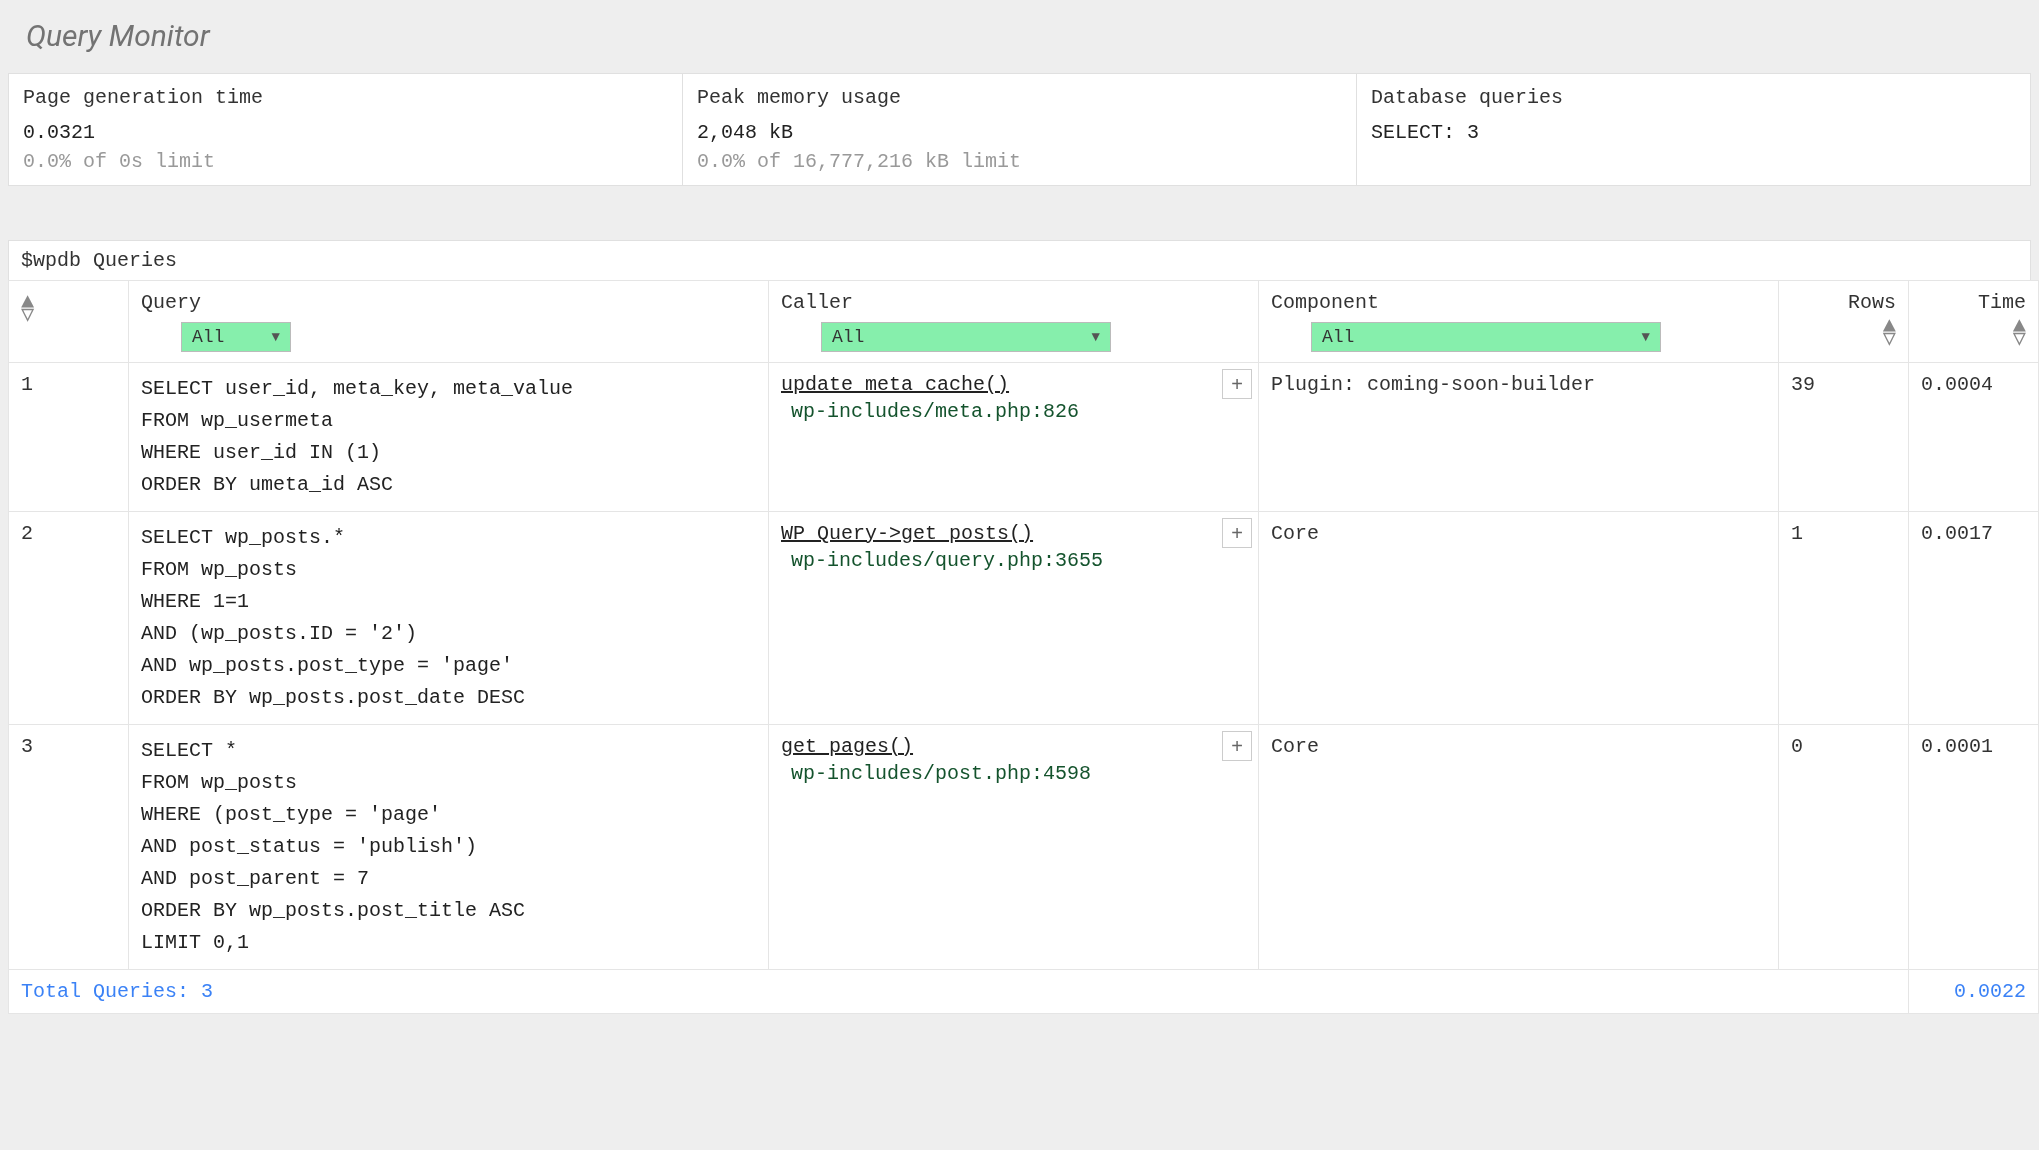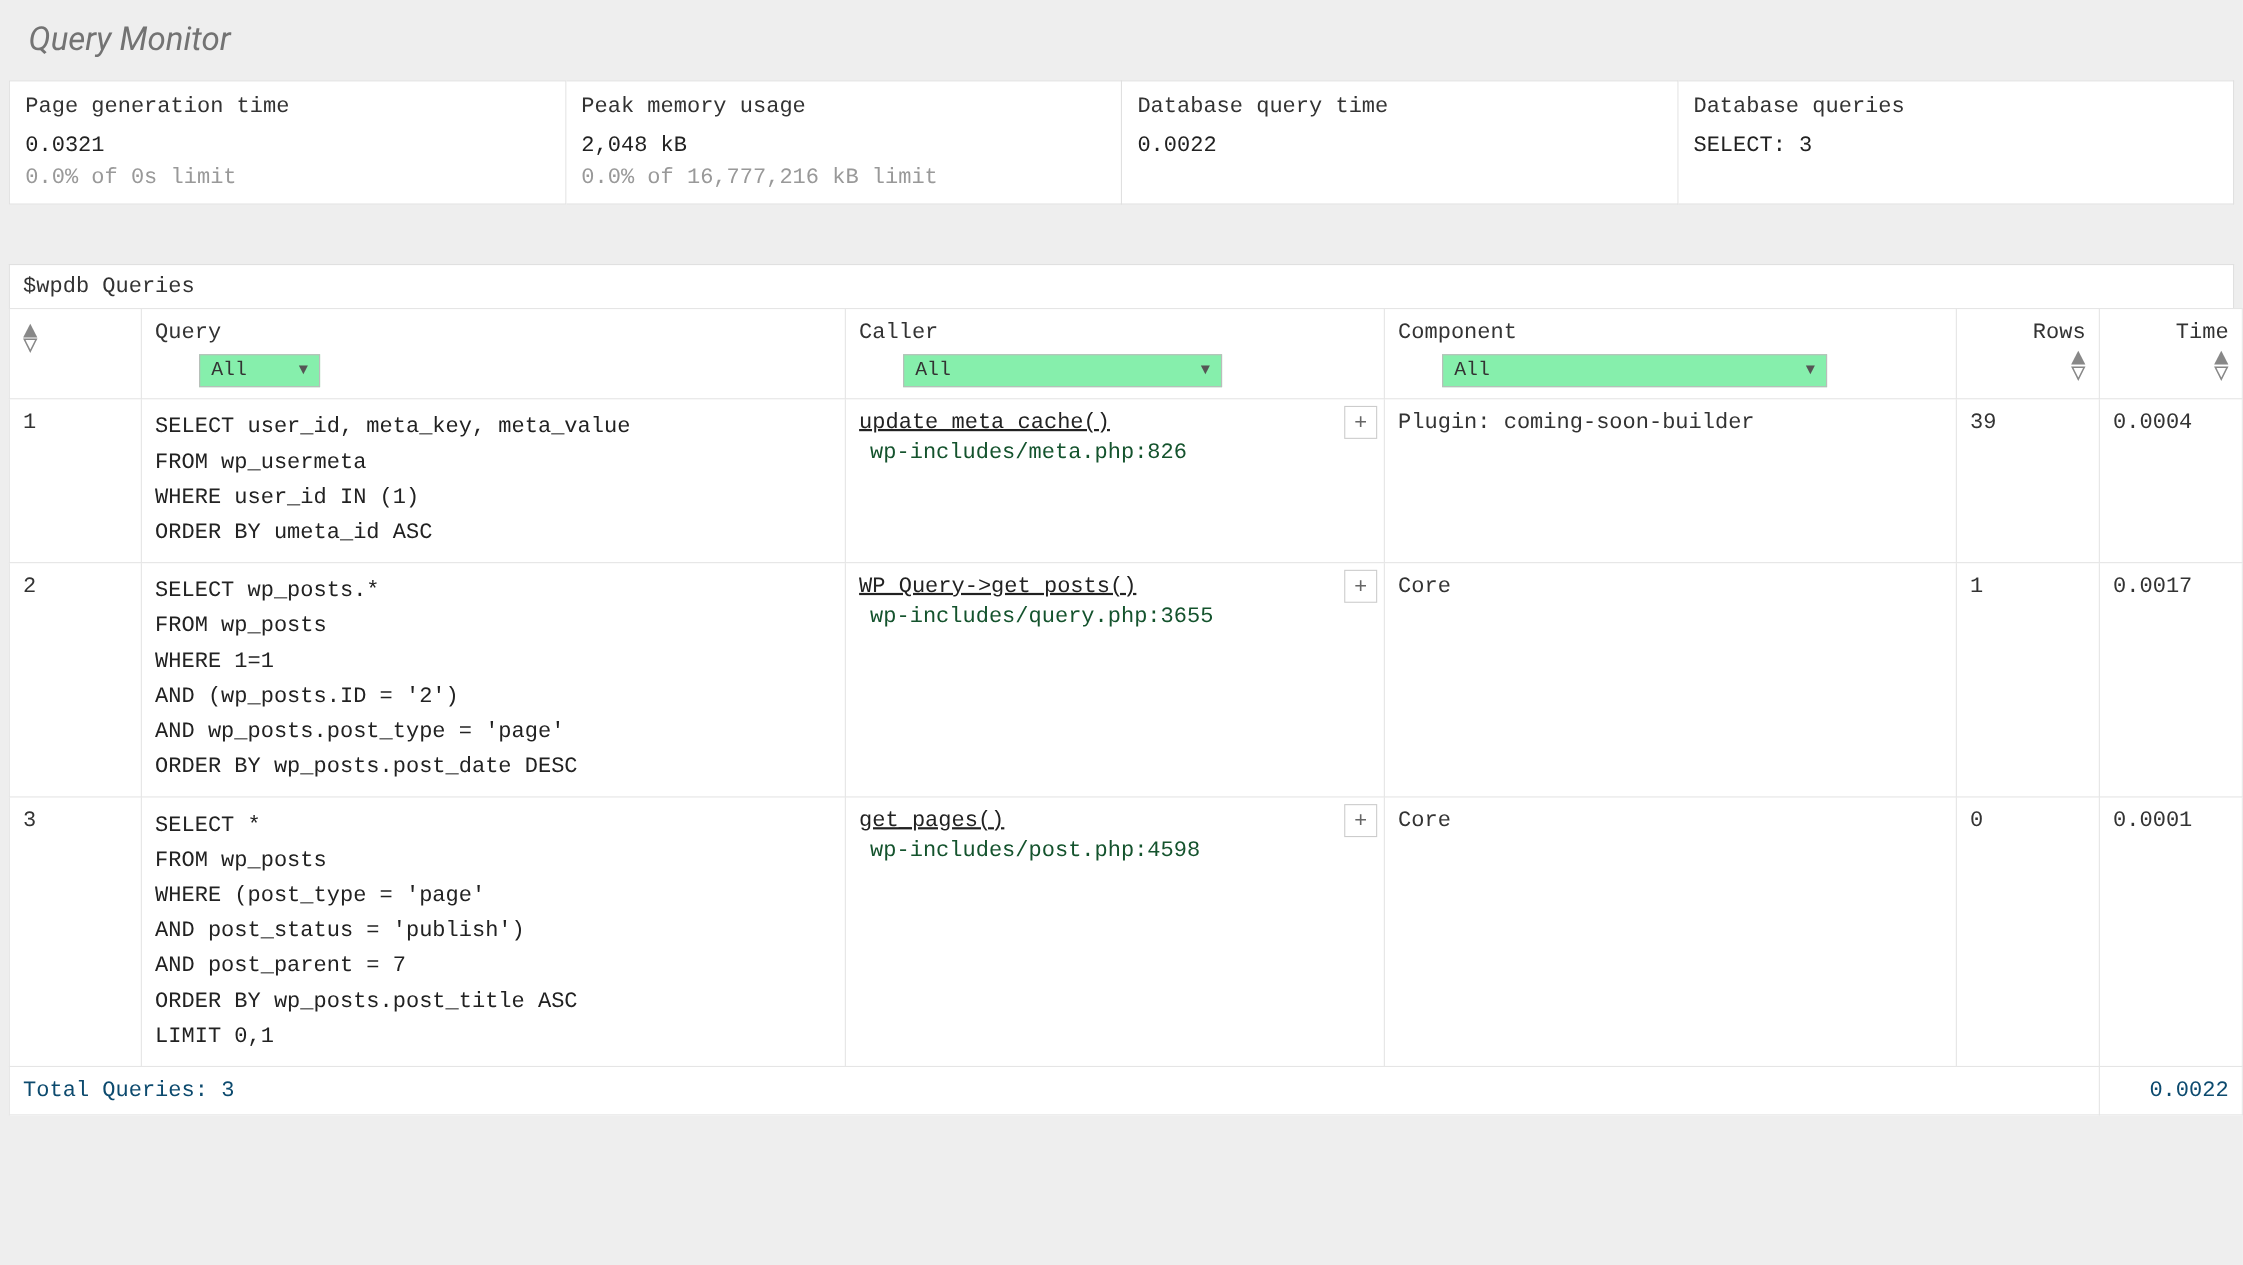--- a/index.html
+++ b/index.html
@@ -115,21 +115,21 @@
     color: #666;
     font-size: 20px;
     line-height: 26px;
     text-align: center;
     cursor: pointer;
     padding:0;
   }
   td.rows, td.time { text-align: right; }
   .footer-row td {
     background: #fff;
-    color: #0c4a6e;
+    color: #3b82f6;
   }
   .footer-row td.left { text-align:left; }
   .footer-row td.right { text-align:right; }
   .rows-header .th-inner, .time-header .th-inner {
     display:flex; flex-direction:column; align-items:flex-end; gap:6px;
   }
 </style>
 </head>
 <body>
 
@@ -138,25 +138,20 @@
 <div class="summary-row">
   <div class="summary-cell mono">
     <div class="summary-label">Page generation time</div>
     <div class="summary-value-main">0.0321</div>
     <div class="summary-value-sub">0.0% of 0s limit</div>
   </div>
   <div class="summary-cell mono">
     <div class="summary-label">Peak memory usage</div>
     <div class="summary-value-main">2,048 kB</div>
     <div class="summary-value-sub">0.0% of 16,777,216 kB limit</div>
-  </div>
-  <div class="summary-cell mono">
-    <div class="summary-label">Database query time</div>
-    <div class="summary-value-main">0.0022</div>
-    <div class="summary-value-sub"></div>
   </div>
   <div class="summary-cell mono">
     <div class="summary-label">Database queries</div>
     <div class="summary-value-main">SELECT: 3</div>
     <div class="summary-value-sub"></div>
   </div>
 </div>
 
 <div class="section-header mono">$wpdb Queries</div>
 

